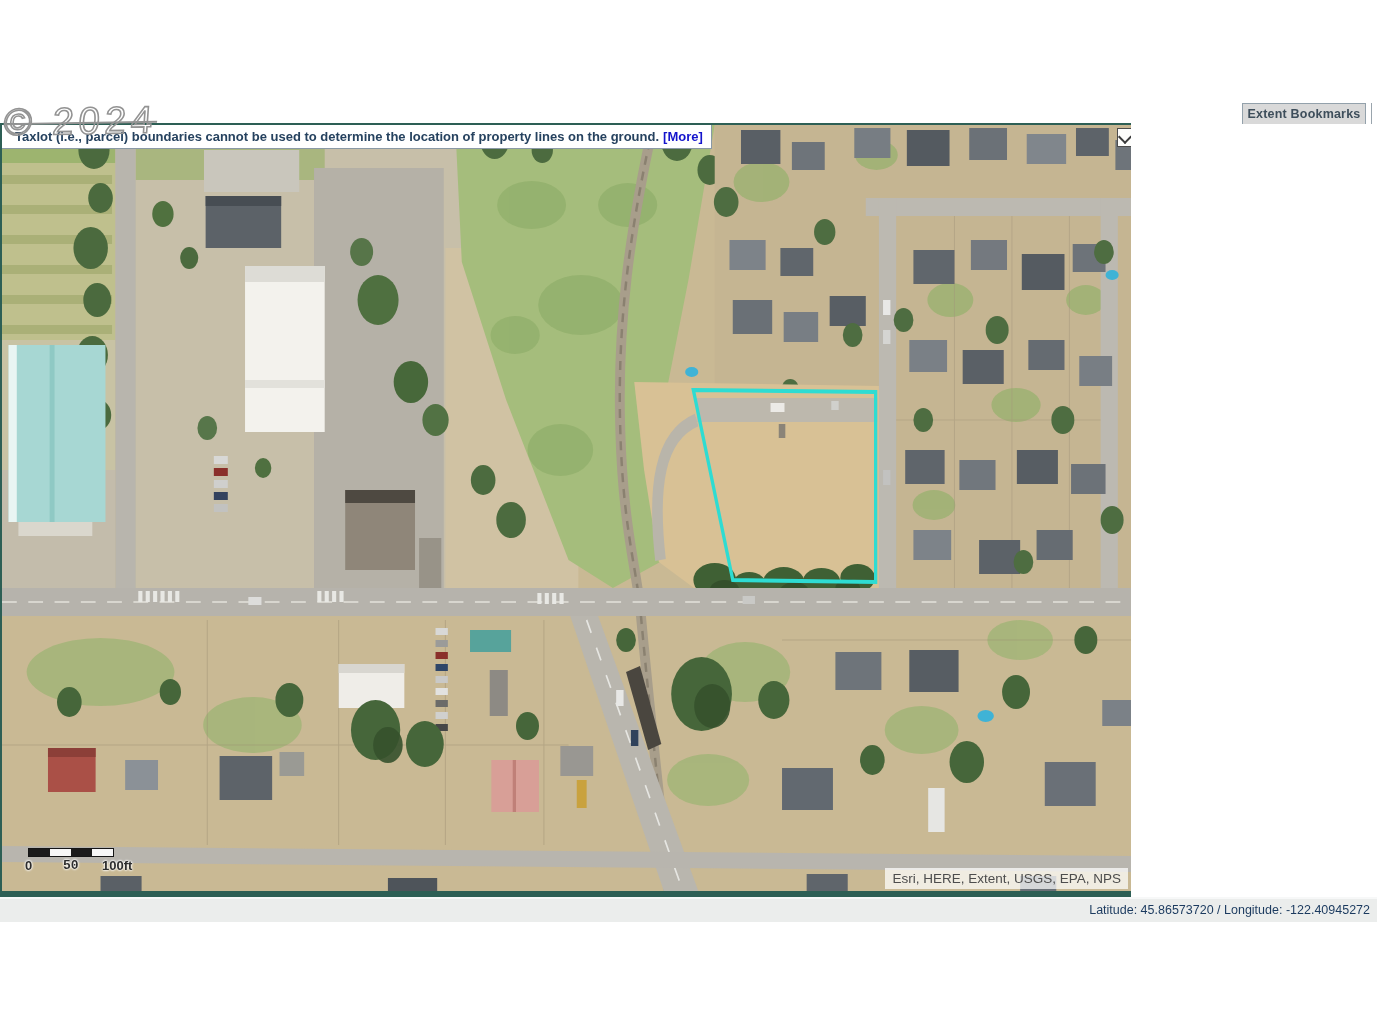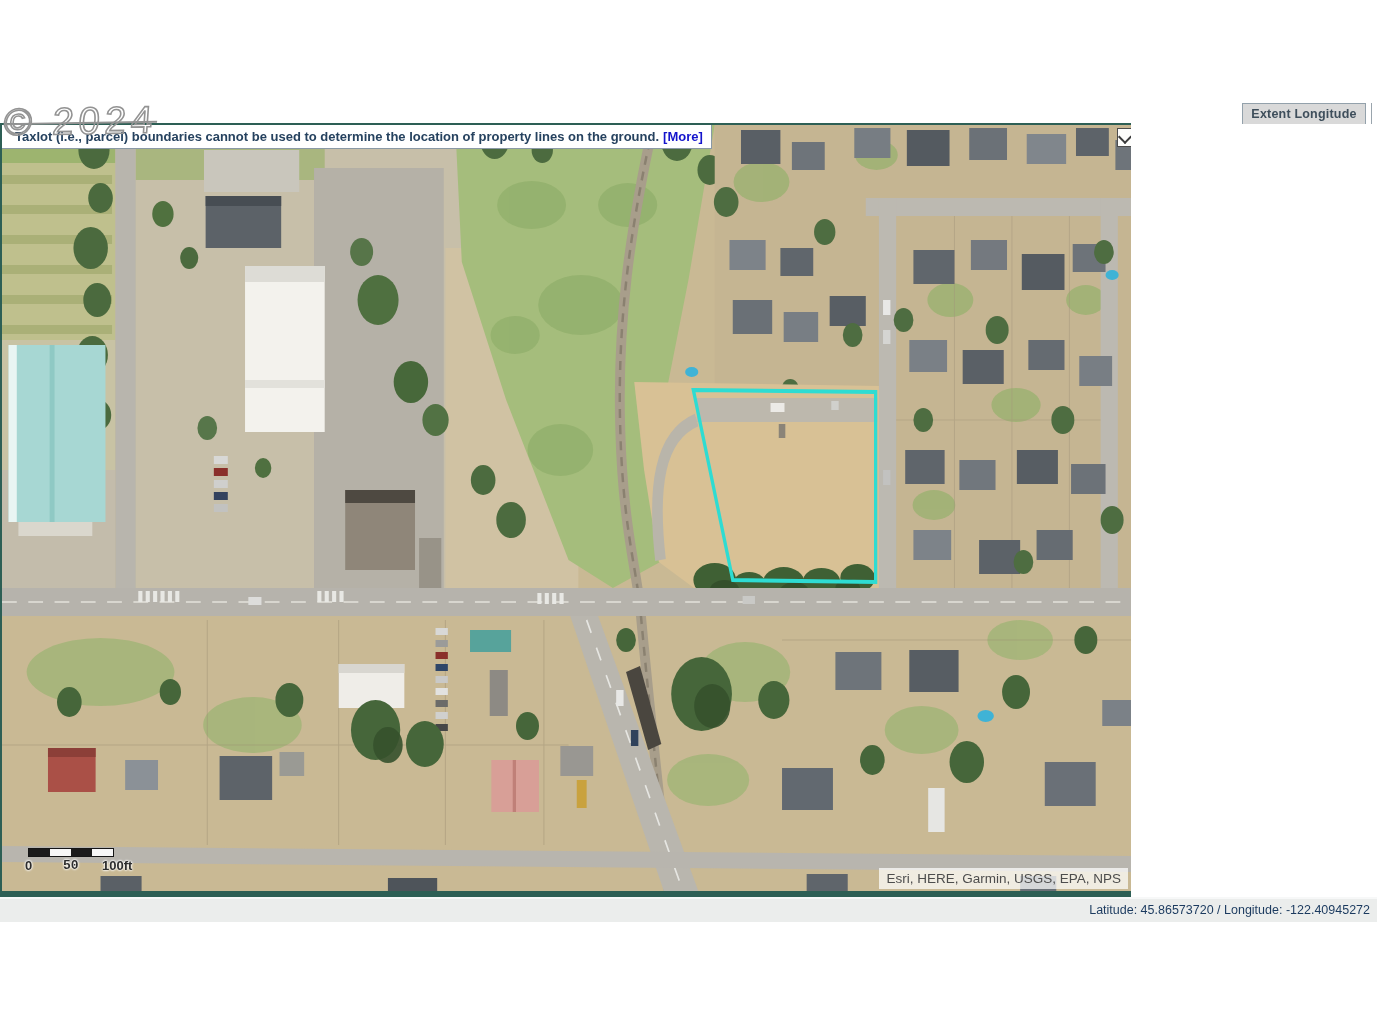--- a/index.html
+++ b/index.html
@@ -66,21 +66,21 @@
   .statusbar{position:absolute;left:0;top:897px;width:1377px;height:25px;background:#ebedec;
       border-top:2px solid #f7f8f8;box-sizing:border-box;
       font-size:12.5px;color:#1b3a5f;line-height:22px;text-align:right;padding-right:7px;}
 </style>
 </head>
 <body>
 
 <div class="stage">
 
   <div class="top-strip">
-    <div class="extent-tab">Extent Longitude</div>
+    <div class="extent-tab">Extent Bookmarks</div>
     <div class="tab-sep"></div>
   </div>
 
   <span class="watermark">© 2024</span>
 
   <div class="map-frame">
 
     <svg viewBox="0 125 1375 766" preserveAspectRatio="none">
       <rect x="0" y="125" width="1375" height="766" fill="#c9b994"></rect>
 
@@ -379,20 +379,20 @@
         <span class="sb-50">50</span>
         <span class="sb-100">100ft</span>
       </div>
     </div>
 
     <div class="zoomctl">
       <div class="zbtn">+</div>
       <div class="zbtn">−</div>
     </div>
 
-    <div class="attribution">Esri, HERE, Garmin, USGS, EPA, NPS</div>
+    <div class="attribution">Esri, HERE, Extent, USGS, EPA, NPS</div>
   </div>
 
   <div class="statusbar">
     <span>Latitude: 45.86573720 / Longitude: -122.40945272</span>
   </div>
 
 </div>
 
 </body></html>

